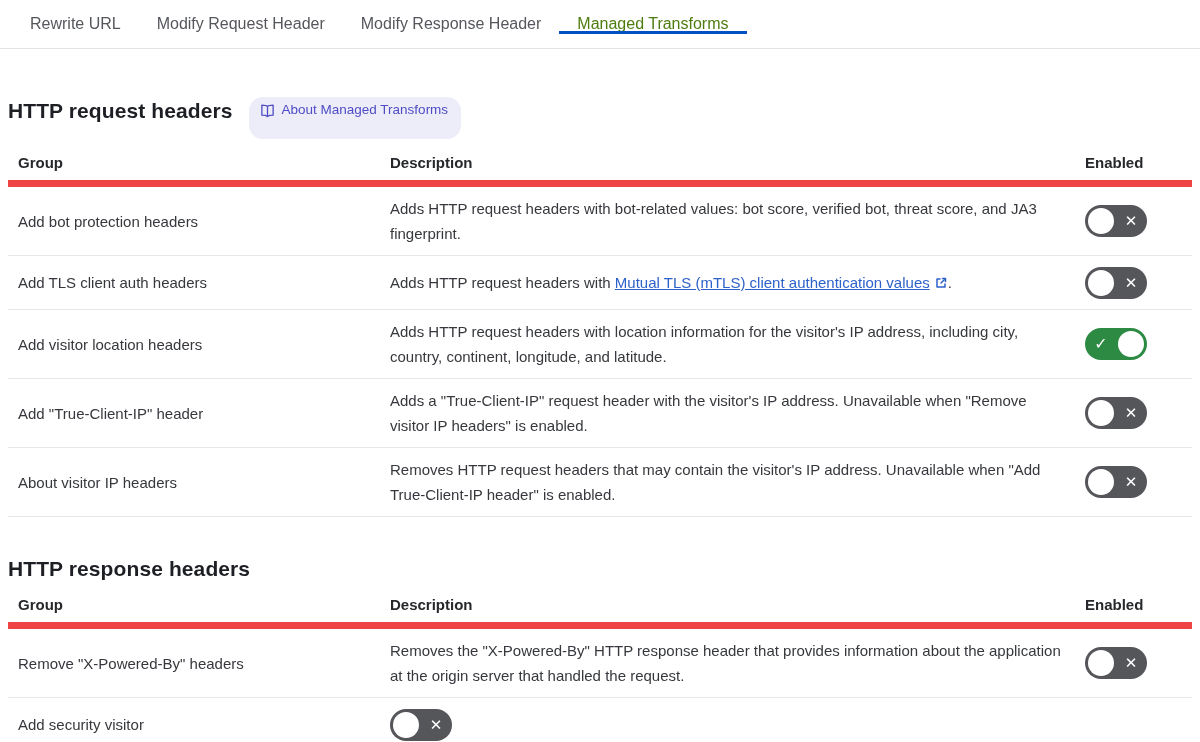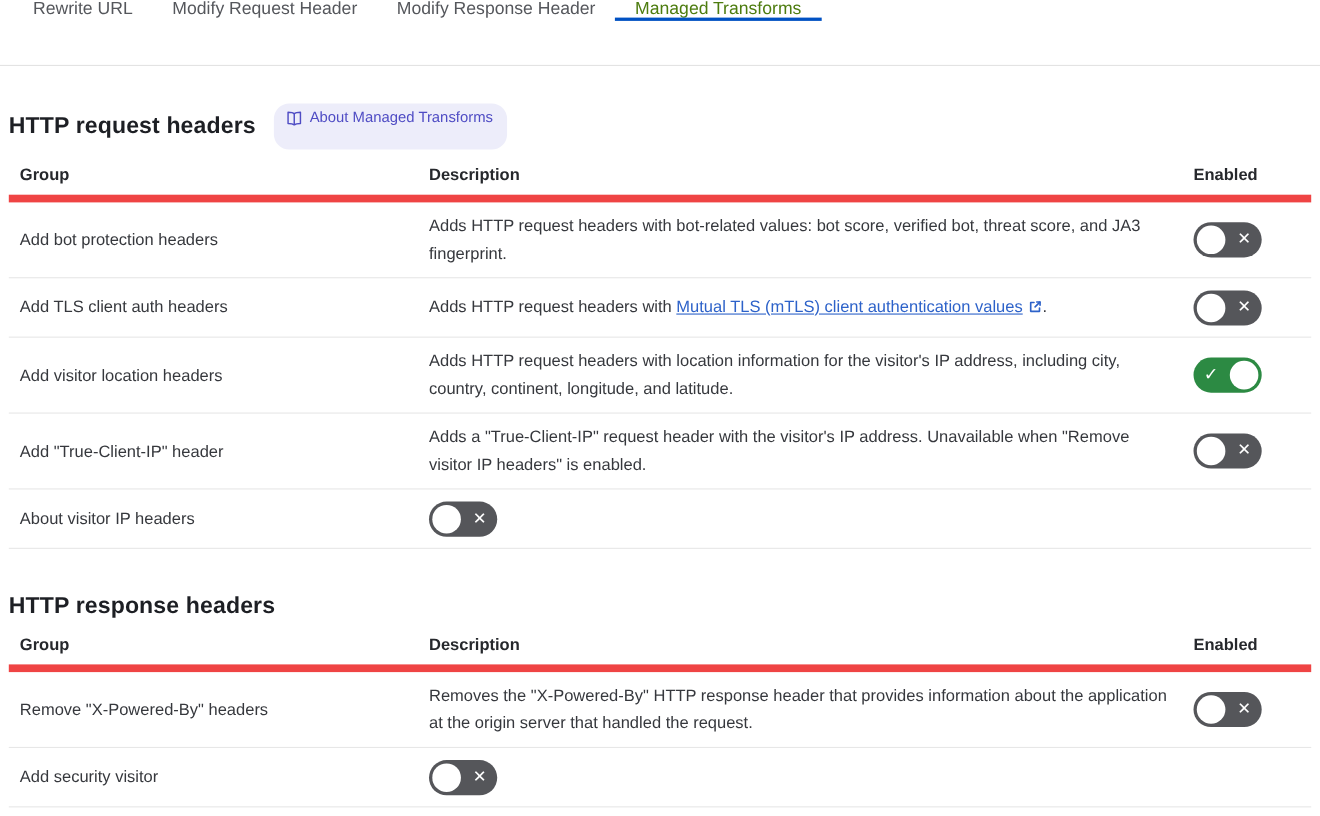--- a/index.html
+++ b/index.html
@@ -8,22 +8,22 @@
     width: 1200px; height: 742px;
     background: #ffffff;
     font-family: "Liberation Sans", sans-serif;
     color: #36383d;
     overflow: hidden;
   }
 
   
   .tabbar {
     display: flex;
-    align-items: flex-start;
-    height: 60px;
+    align-items: center;
+    height: 49px;
     border-bottom: 1px solid #e3e3e3;
     padding-left: 12px;
   }
   .tab {
     background: none;
     border: none;
     font-family: "Liberation Sans", sans-serif;
     font-size: 16px;
     color: #55575c;
     padding: 0 18px;
@@ -60,20 +60,21 @@
     align-items: center;
     gap: 7px;
     background: var(--badge-bg, #ededfa);
     color: var(--badge-text, #4f4cc4);
     border-radius: 14px;
     padding: 5px 13px 21px 11px;
     font-size: 13.5px;
     text-decoration: none;
     cursor: pointer;
     line-height: 16px;
+    margin-top: 14px;
   }
   .badge svg { display: block; }
 
   
   .trow {
     display: grid;
     grid-template-columns: 352px 1fr 62px;
     column-gap: 20px;
     padding: 0 45px 0 10px;
     border-bottom: 1px solid #e7e7e7;
@@ -208,20 +209,21 @@
           <div class="cell">Adds a "True-Client-IP" request header with the visitor's IP address. Unavailable when "Remove visitor IP headers" is enabled.</div>
           <div class="cell toggle-cell">
             <button class="toggle off">
               <span class="knob"></span>
               <span class="mark">✕</span>
             </button>
           </div>
         </div>
         <div class="trow">
           <div class="cell">About visitor IP headers</div>
+          <div class="cell">Removes HTTP request headers that may contain the visitor's IP address. Unavailable when "Add True-Client-IP header" is enabled.</div>
           <div class="cell toggle-cell">
             <button class="toggle off">
               <span class="knob"></span>
               <span class="mark">✕</span>
             </button>
           </div>
         </div>
       </div>
   </section>
 

